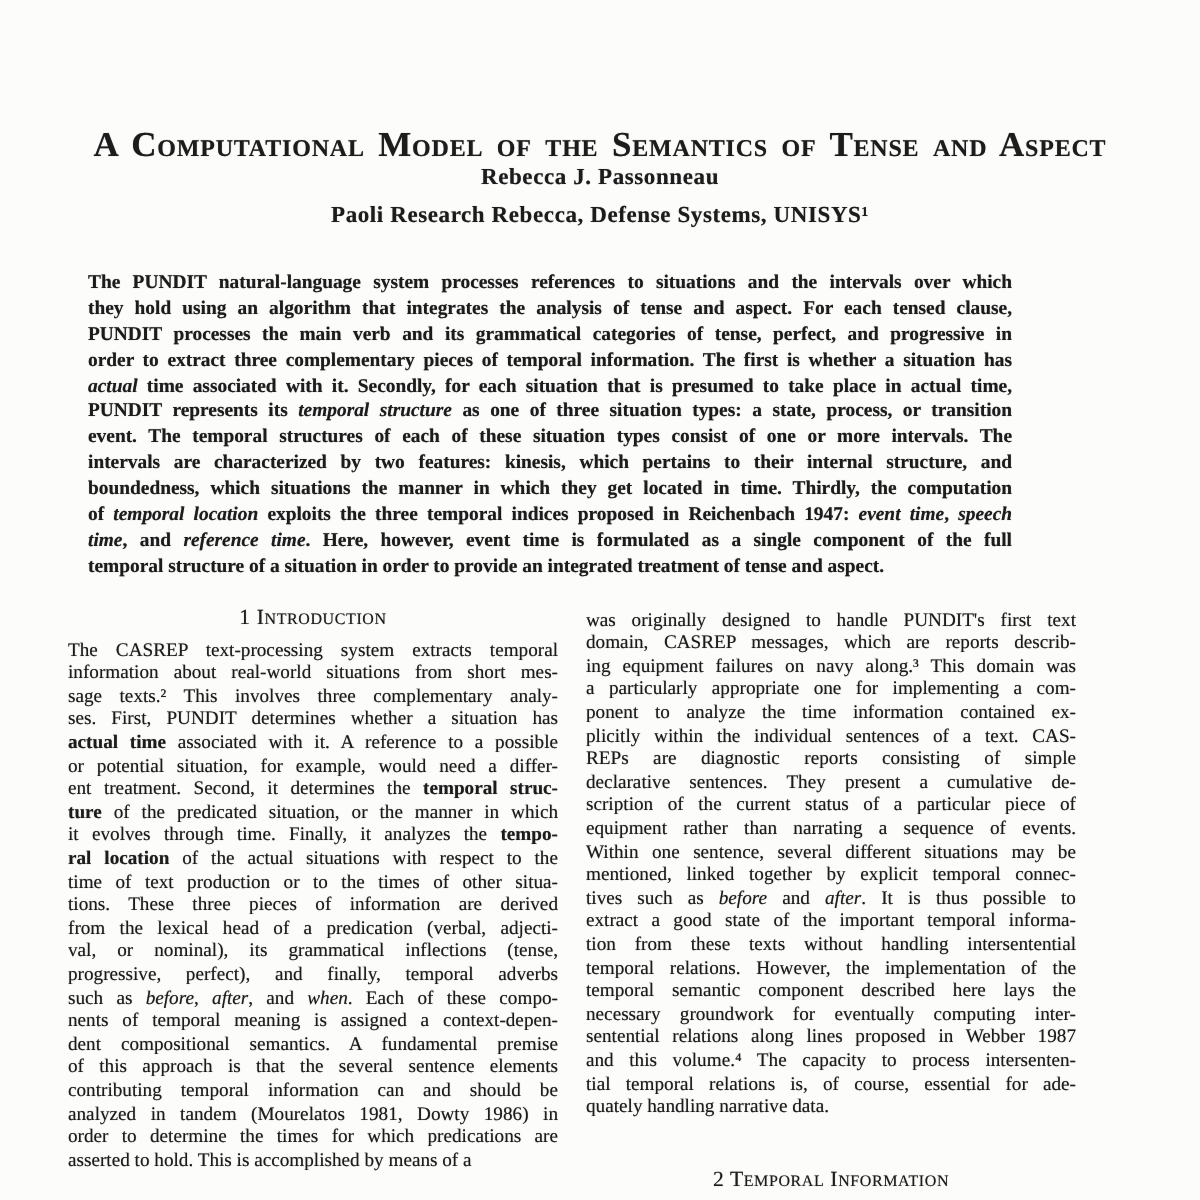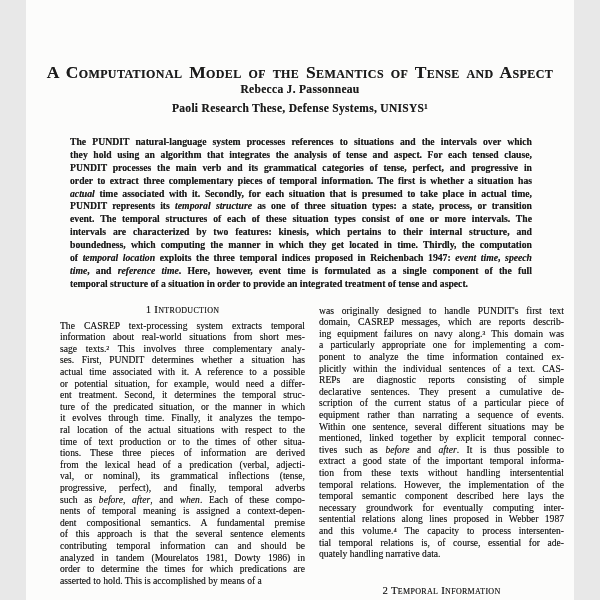--- a/index.html
+++ b/index.html
@@ -1,18 +1,18 @@
 <!DOCTYPE html>
 <html><head>
 <meta charset="utf-8">
 <style>
   html,body{margin:0;padding:0;background:#e8e8e8;}
   .page{
     position:relative;
-    width:548px;height:600px;
+    width:600px;height:600px;
     margin:0 auto;
     background:#fcfcfb;
     overflow:hidden;
     font-family:"Liberation Serif", serif;
     color:#1c1c1c;
     text-shadow:0 0 0.45px rgba(10,10,10,0.55);
     filter:blur(0.15px);
   }
   .title{
     margin:62px 10px 0;
@@ -56,53 +56,53 @@
   .col-right{padding-top:2px;}
   .line{
     line-height:11.6px;
     height:11.6px;
     overflow:hidden;
     text-align:justify;
     text-align-last:justify;
   }
   .line.last{text-align-last:left;}
   .line i{font-style:italic;}
-  .line b{font-weight:normal;}
+  .line b{font-weight:bold;}
   .sec-heading{
     text-align:center;
     font-weight:normal;
     font-variant:small-caps;
     font-size:10.8px;
     letter-spacing:0.3px;
     margin-bottom:5px;
     line-height:12px;
   }
   .sec-heading.below{margin-top:24px;margin-bottom:0;}
 </style>
 </head>
 <body>
 
 <div class="page">
 
   <h1 class="title">A Computational Model of the Semantics of Tense and Aspect</h1>
 
   <div class="author">Rebecca J. Passonneau</div>
 
-  <div class="affiliation">Paoli Research These, Defense Systems, UNISYS¹</div>
+  <div class="affiliation">Paoli Research Rebecca, Defense Systems, UNISYS¹</div>
 
   <div class="abstract">
       <div class="line">The PUNDIT natural-language system processes references to situations and the intervals over which</div>
       <div class="line">they hold using an algorithm that integrates the analysis of tense and aspect. For each tensed clause,</div>
       <div class="line">PUNDIT processes the main verb and its grammatical categories of tense, perfect, and progressive in</div>
       <div class="line">order to extract three complementary pieces of temporal information. The first is whether a situation has</div>
       <div class="line"><i>actual</i> time associated with it. Secondly, for each situation that is presumed to take place in actual time,</div>
       <div class="line">PUNDIT represents its <i>temporal structure</i> as one of three situation types: a state, process, or transition</div>
       <div class="line">event. The temporal structures of each of these situation types consist of one or more intervals. The</div>
       <div class="line">intervals are characterized by two features: kinesis, which pertains to their internal structure, and</div>
-      <div class="line">boundedness, which computing the manner in which they get located in time. Thirdly, the computation</div>
+      <div class="line">boundedness, which situations the manner in which they get located in time. Thirdly, the computation</div>
       <div class="line">of <i>temporal location</i> exploits the three temporal indices proposed in Reichenbach 1947: <i>event time</i>, <i>speech</i></div>
       <div class="line"><i>time</i>, and <i>reference time</i>. Here, however, event time is formulated as a single component of the full</div>
       <div class="line last">temporal structure of a situation in order to provide an integrated treatment of tense and aspect.</div>
     </div>
 
   <div class="columns">
 
     <div class="col col-left">
       <div class="sec-heading">1 Introduction</div>
       <div>

